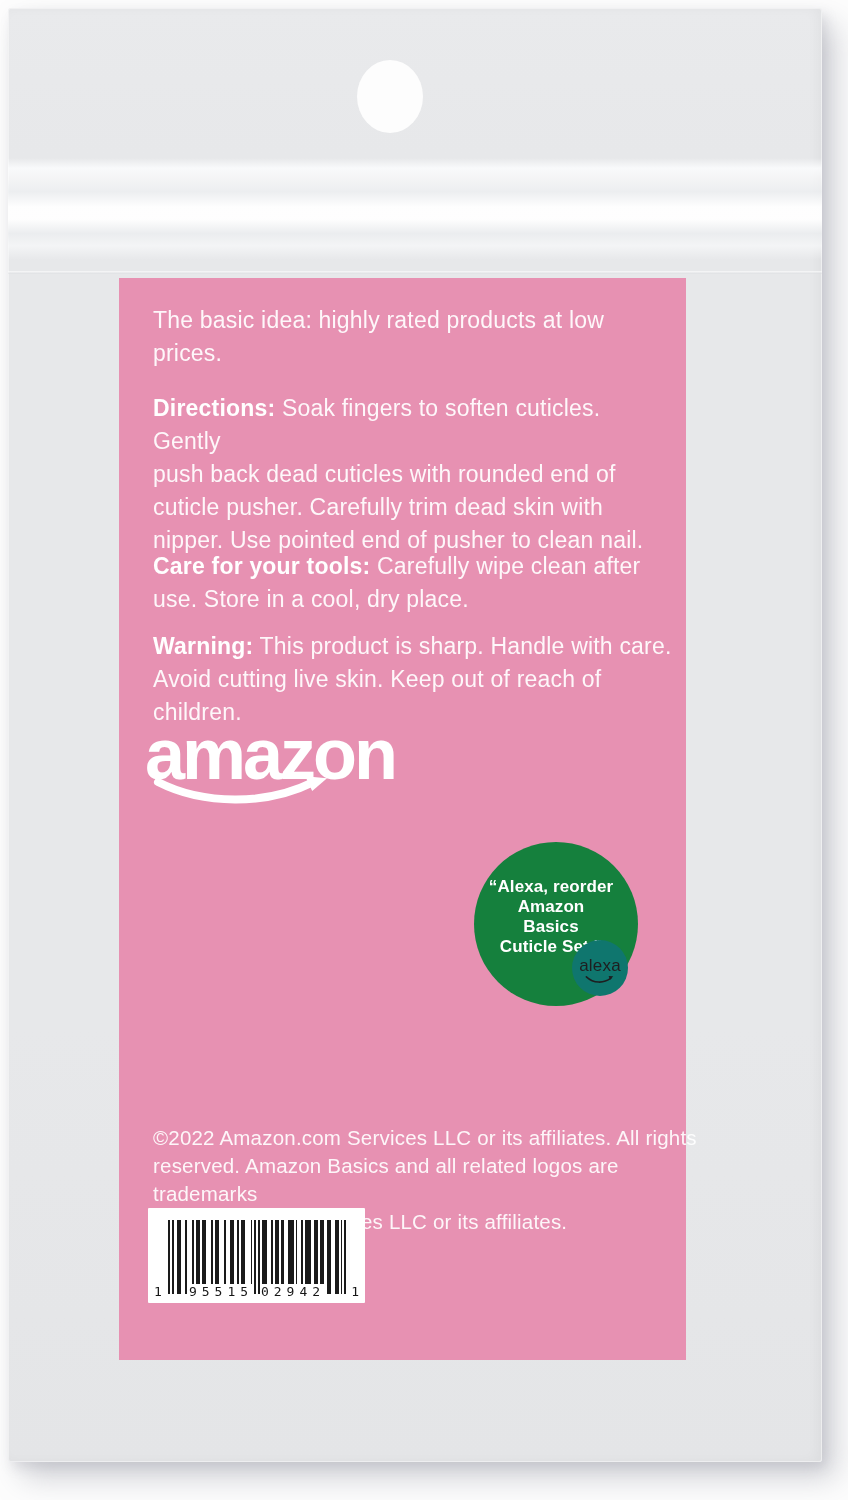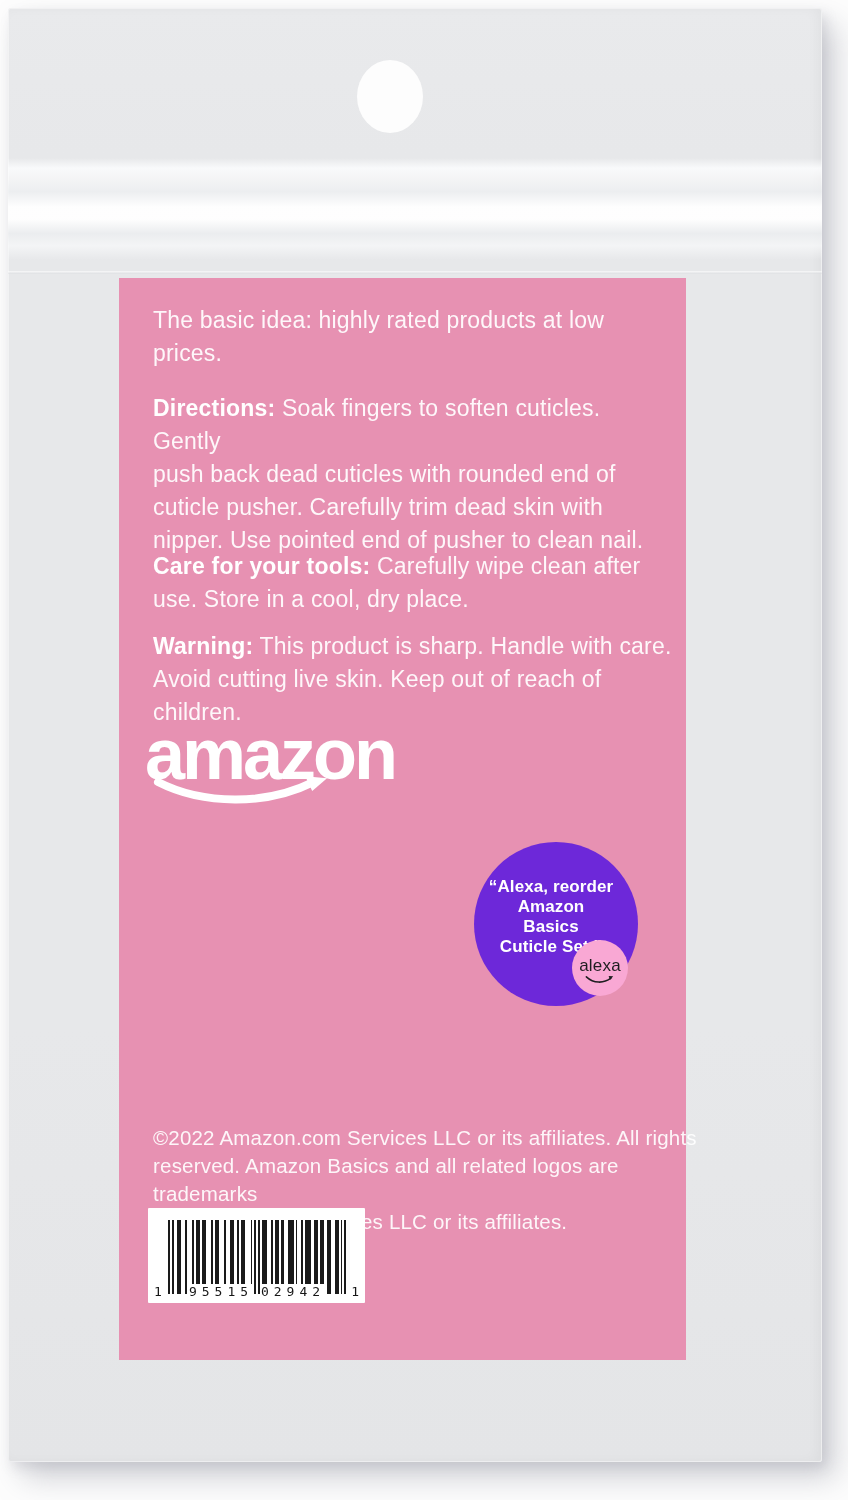--- a/index.html
+++ b/index.html
@@ -119,21 +119,21 @@
     font-weight: bold;
     line-height: 20px;
     color: #ffffff;
     letter-spacing: 0.1px;
   }
   .alexa-badge {
     position: absolute;
     left: 453px; top: 662px;
     width: 56px; height: 56px;
     border-radius: 50%;
-    background: #f9a8d4;
+    background: #0f766e;
     display: flex;
     flex-direction: column;
     align-items: center;
     justify-content: center;
     box-sizing: border-box;
     padding-top: 6px;
   }
   .alexa-word {
     font-size: 17px;
     line-height: 16px;
@@ -217,21 +217,21 @@
 children.</span></p>
 
       <div class="amazon-logo">
         <div class="amazon-word">amazon</div>
         <svg class="amazon-smile" viewBox="0 0 180 30">
           <path d="M5,6 C52,30 116,29 162,6" fill="none" stroke="#ffffff" stroke-width="8" stroke-linecap="round"></path>
           <polygon points="176,2 154,0 161,15" fill="#ffffff"></polygon>
         </svg>
       </div>
 
-      <div class="bubble" style="background: #6d28d9;">
+      <div class="bubble" style="background: #15803d;">
         <div class="bubble-text">
           <div>“Alexa, reorder</div>
           <div>Amazon Basics</div>
           <div>Cuticle Set.”</div>
         </div>
       </div>
 
       <div class="alexa-badge">
         <div class="alexa-word">alexa</div>
         <svg class="alexa-smile" viewBox="0 0 34 11">

